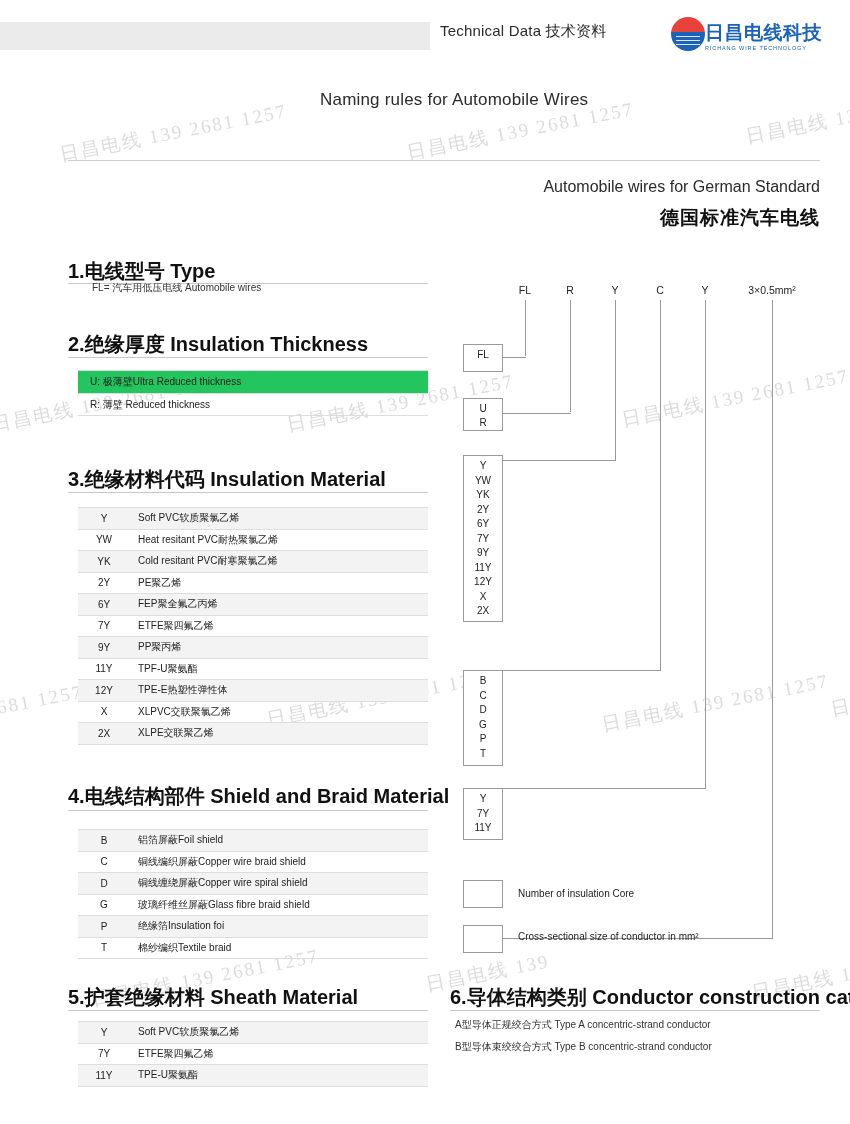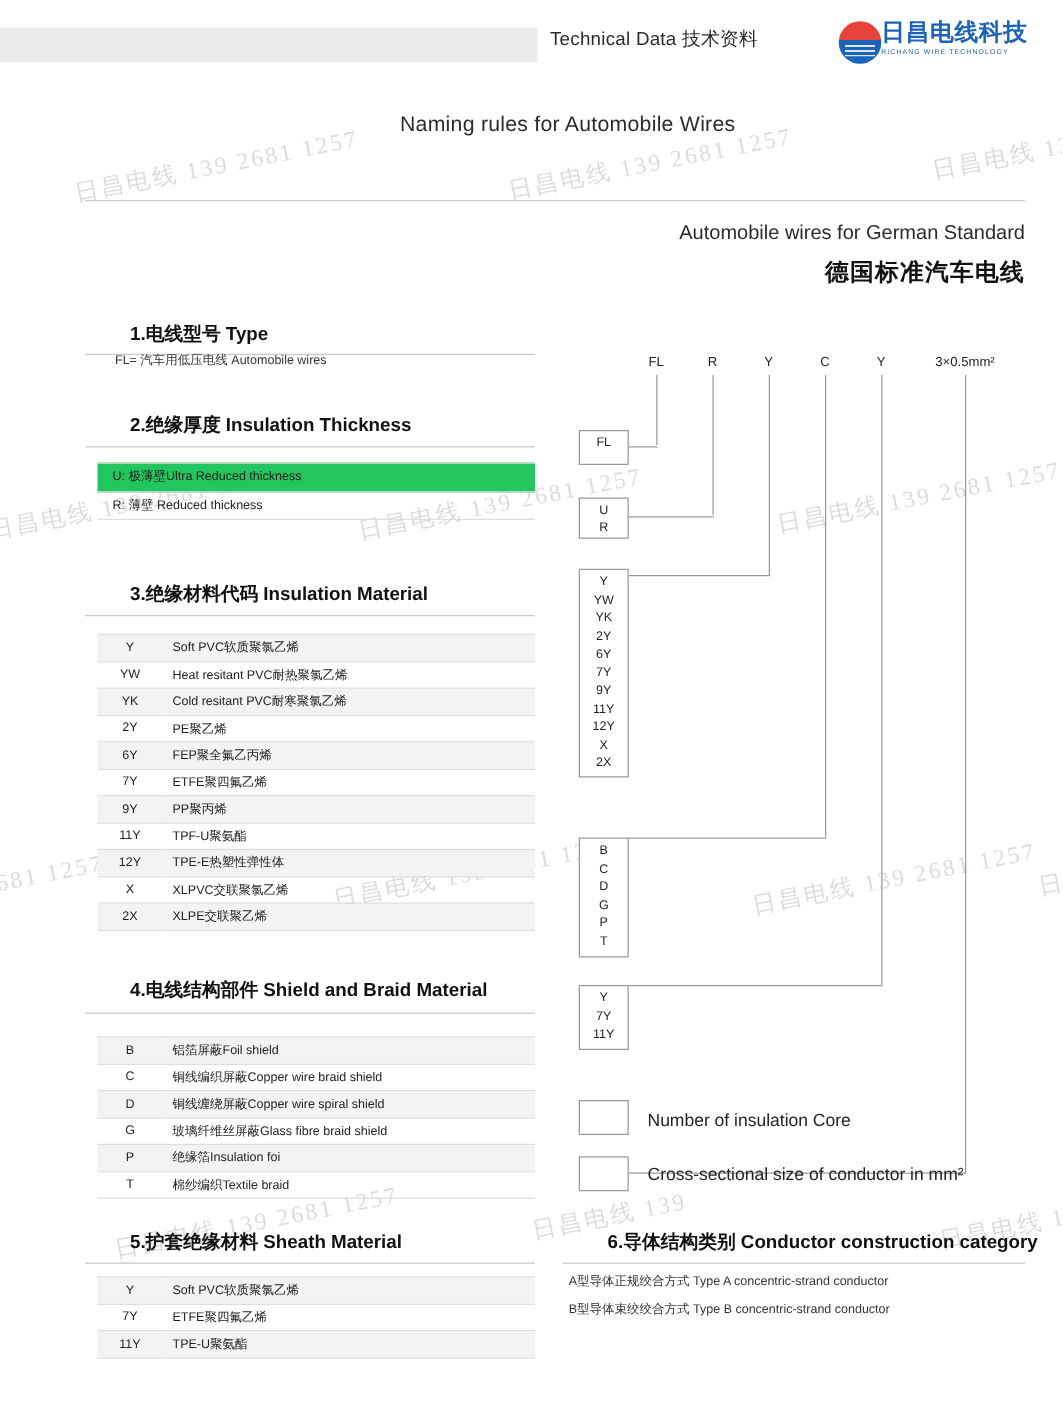--- a/index.html
+++ b/index.html
@@ -39,21 +39,21 @@
     font-size: 15px;
     color: #2b2b2b;
     letter-spacing: 0.2px;
     white-space: nowrap;
   }
   .logo {
     position: absolute;
     right: 28px;
     top: 17px;
     display: flex;
-    align-items: flex-start;
+    align-items: flex-end;
     gap: 0;
   }
   .logo-mark {
     width: 34px;
     height: 34px;
     border-radius: 50%;
     background: linear-gradient(180deg, #e8433a 0%, #e8433a 45%, #1a63b8 45%, #1a63b8 100%);
     position: relative;
     overflow: hidden;
   }
@@ -124,25 +124,24 @@
     font-size: 19px;
     font-weight: bold;
     color: #111;
     margin-top: 9px;
     letter-spacing: 1px;
   }
 
   
   .section-head {
     position: absolute;
-    font-size: 15px;
+    font-size: 20px;
     font-weight: bold;
     color: #111;
     white-space: nowrap;
-    margin-left: 36px;
   }
   .section-underline {
     position: absolute;
     height: 1px;
     background: #c8c8c8;
   }
   .note-line {
     position: absolute;
     font-size: 10px;
     color: #333;
@@ -205,21 +204,21 @@
     background: #fff;
     font-size: 10px;
     color: #222;
     text-align: center;
     box-sizing: border-box;
     padding-top: 3px;
     line-height: 14.5px;
   }
   .diag-label {
     position: absolute;
-    font-size: 14px;
+    font-size: 10px;
     color: #222;
     white-space: nowrap;
   }
 
   
   .wm {
     position: absolute;
     color: #b9b9b9;
     font-family: "Liberation Serif", serif;
     font-size: 19px;

